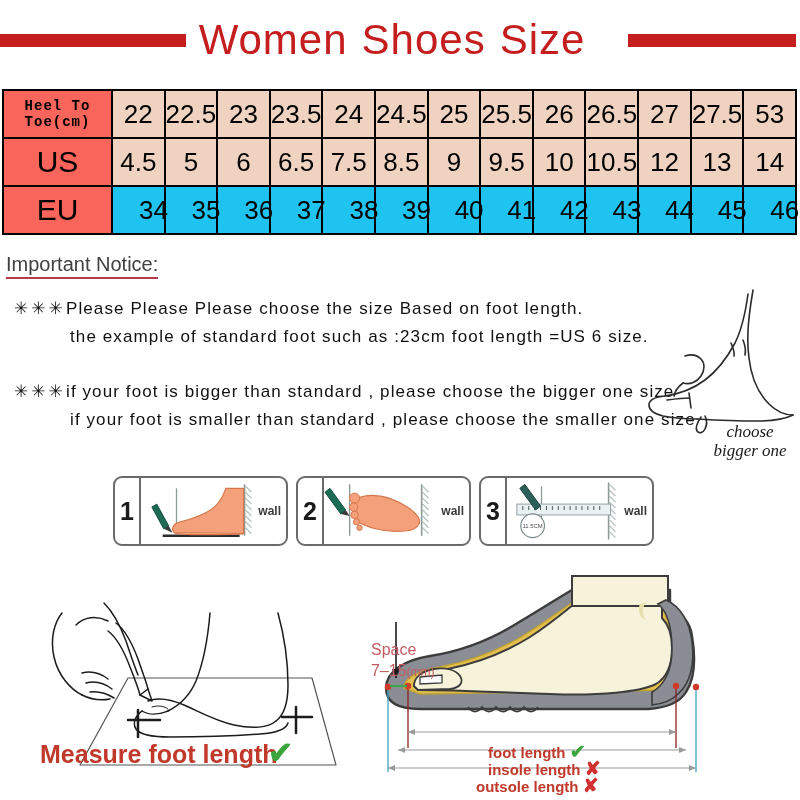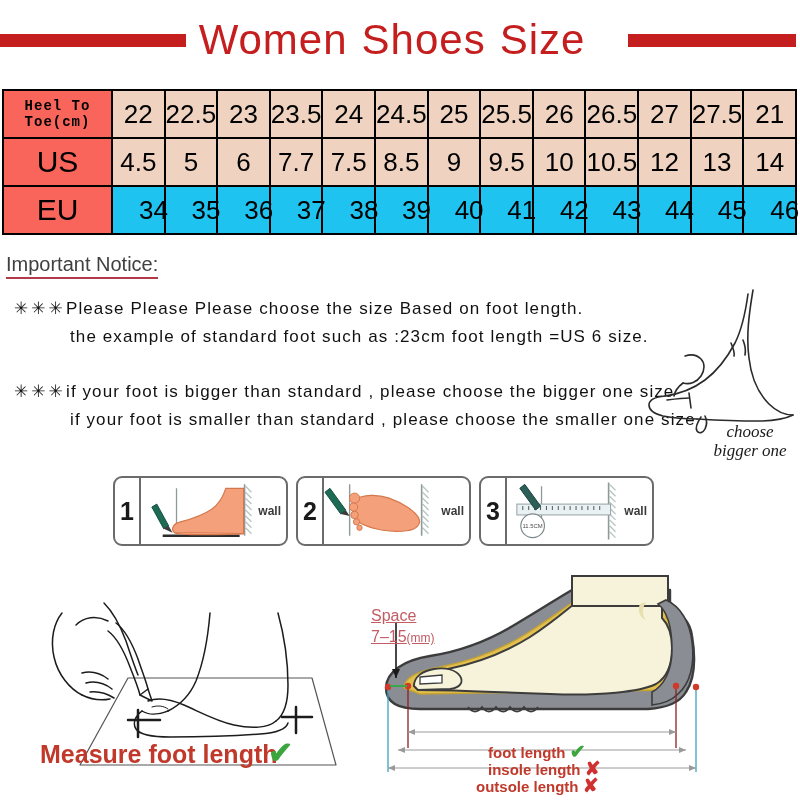--- a/index.html
+++ b/index.html
@@ -201,26 +201,25 @@
   }
 
   
   #shoe-art {
     position: absolute;
     left: 350px; top: 560px;
     width: 450px; height: 240px;
   }
   #space-label {
     position: absolute;
-    left: 371px; top: 605px;
+    left: 371px; top: 639px;
     color: #C25B63;
     font-size: 16px;
     line-height: 21px;
     font-family: "Liberation Sans", sans-serif;
-    text-decoration: underline;
   }
   #space-label .unit { font-size: 12px; }
   .len-label {
     position: absolute;
     color: #C0392B;
     font-size: 15px;
     font-weight: bold;
     font-family: "Liberation Sans", sans-serif;
     white-space: nowrap;
   }
@@ -258,28 +257,28 @@
     <td class="v">23</td>
     <td class="v">23.5</td>
     <td class="v">24</td>
     <td class="v">24.5</td>
     <td class="v">25</td>
     <td class="v">25.5</td>
     <td class="v">26</td>
     <td class="v">26.5</td>
     <td class="v">27</td>
     <td class="v">27.5</td>
-    <td class="v">21</td>
+    <td class="v">53</td>
   </tr>
   <tr class="r-us">
     <td class="rowhead">US</td>
     <td class="v">4.5</td>
     <td class="v">5</td>
     <td class="v">6</td>
-    <td class="v">7.7</td>
+    <td class="v">6.5</td>
     <td class="v">7.5</td>
     <td class="v">8.5</td>
     <td class="v">9</td>
     <td class="v">9.5</td>
     <td class="v">10</td>
     <td class="v">10.5</td>
     <td class="v">12</td>
     <td class="v">13</td>
     <td class="v">14</td>
   </tr>

